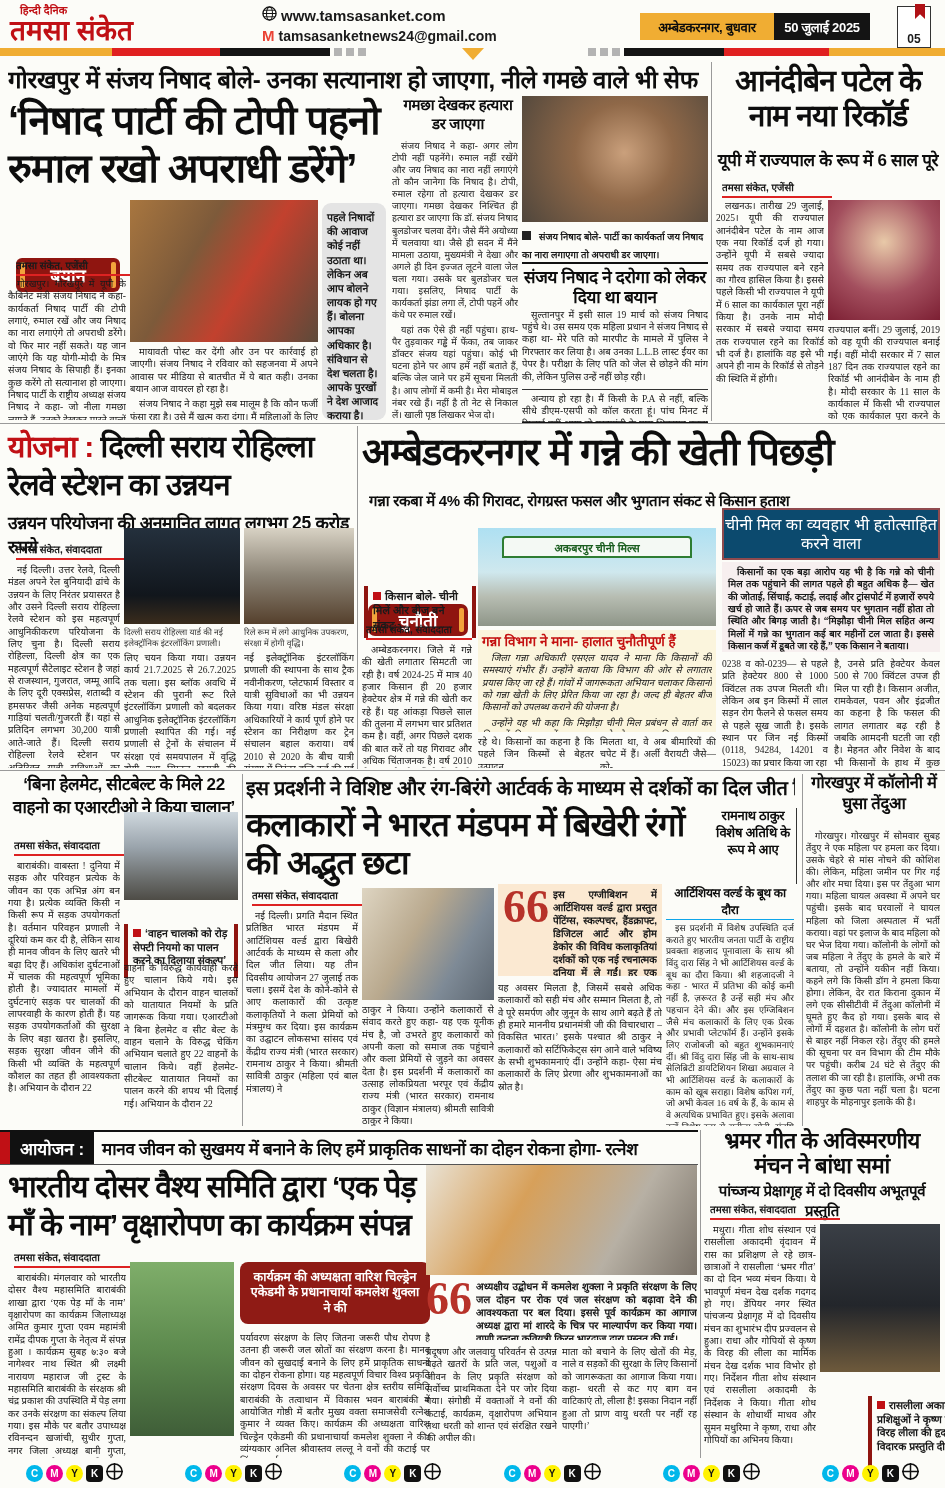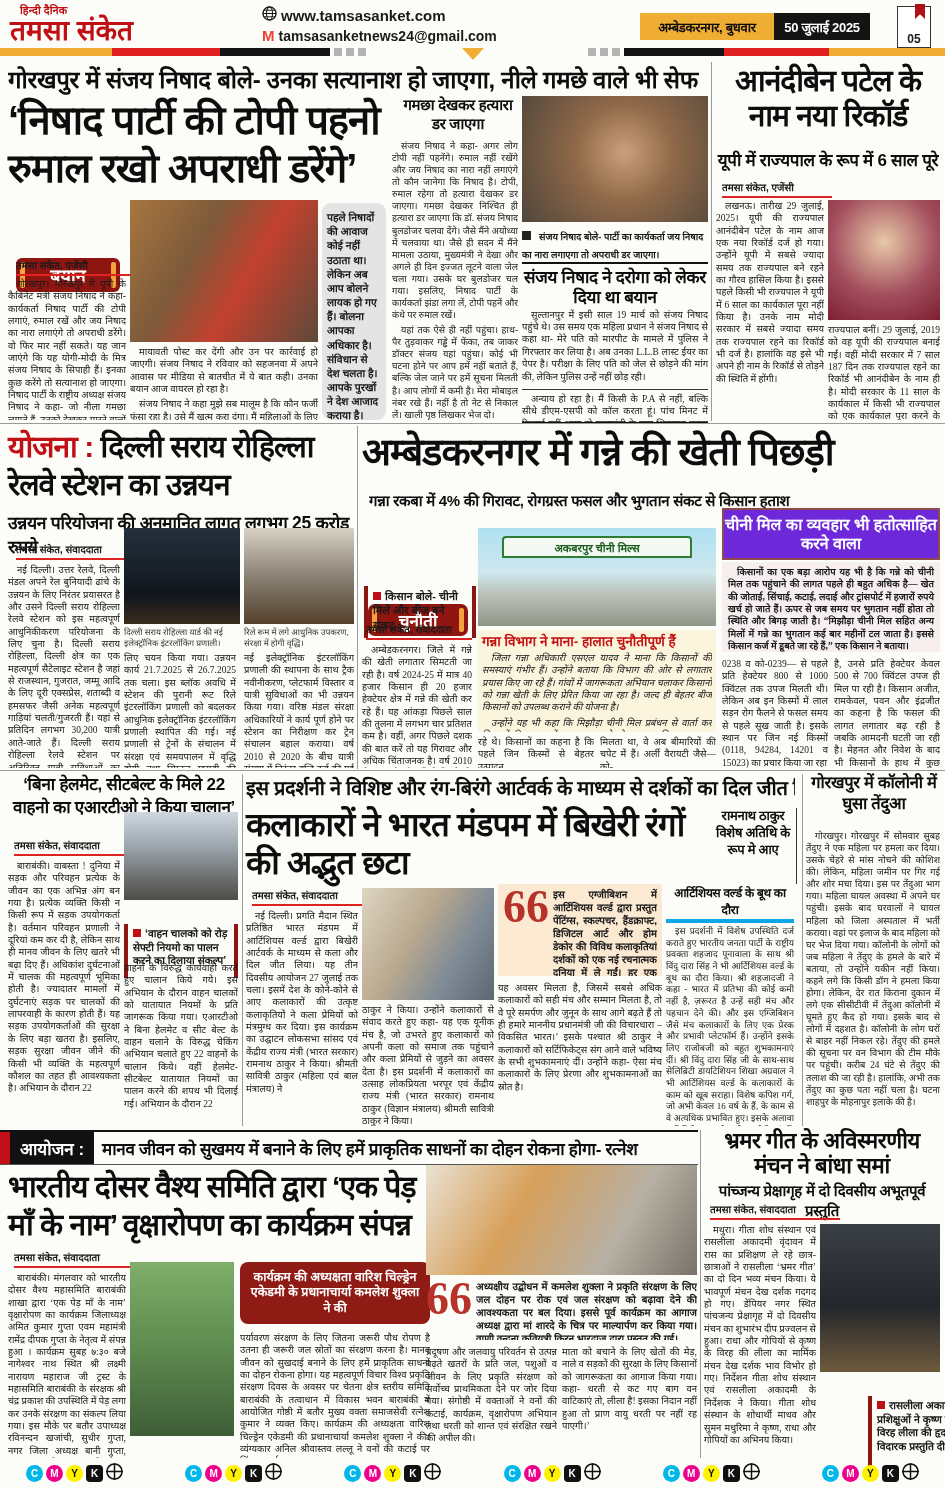--- a/index.html
+++ b/index.html
@@ -37,21 +37,21 @@
   .badge:before{left:4px;} .badge:after{right:4px;}
   .bullet-box{border-left:4px solid #8f1510;border-right:4px solid #8f1510;padding:3px 5px;
          font-family:"Liberation Sans",sans-serif;font-weight:bold;overflow:hidden;margin-top:18px;}
   .sq{display:inline-block;width:8px;height:8px;background:#c01015;margin-right:4px;}
   .sq-k{display:inline-block;width:9px;height:9px;background:#222;margin-right:4px;}
   .graybox{background:#e4e4e4;border-radius:9px;padding:7px 5px;font-family:"Liberation Sans",sans-serif;
          font-weight:bold;font-size:10.5px;line-height:1.35;overflow:hidden;}
   .cream{background:#fbf5dd;}
   .vibhag-title{color:#c41111;font-family:"Liberation Sans",sans-serif;font-weight:bold;}
   .ital{font-style:italic;}
-  .millbox-title{background:#6d28d9;color:#fff;font-family:"Liberation Sans",sans-serif;font-weight:bold;
+  .millbox-title{background:#0c4a6e;color:#fff;font-family:"Liberation Sans",sans-serif;font-weight:normal;
          display:flex;align-items:center;justify-content:center;text-align:center;border:2px solid #8f4a4e;}
   .millbox-body{background:#f7efef;padding:4px 6px;}
   .q66{float:left;font-family:"Liberation Serif",serif;font-weight:bold;font-size:46px;line-height:.75;
        color:#b73229;margin:2px 4px 0 0;}
   .quote-txt{font-family:"Liberation Sans",sans-serif;font-weight:bold;font-size:10px;line-height:1.3;
        text-align:justify;overflow:hidden;}
   .peach{background:#fbe9d2;padding:4px 5px;}
   .redbox{background:#8f1b15;color:#fff;border-radius:8px;display:flex;align-items:center;
        justify-content:center;text-align:center;font-family:"Liberation Sans",sans-serif;font-weight:bold;
        padding:4px 8px;}
@@ -266,21 +266,21 @@
     <p style="text-indent:0;">ठाकुर ने किया। उन्होंने कलाकारों से संवाद करते हुए कहा- यह एक यूनीक मंच है, जो उभरते हुए कलाकारों को अपनी कला को समाज तक पहुंचाने और कला प्रेमियों से जुड़ने का अवसर देता है। इस प्रदर्शनी में कलाकारों का उत्साह लोकप्रियता भरपूर एवं केंद्रीय राज्य मंत्री (भारत सरकार) रामनाथ ठाकुर (विज्ञान मंत्रालय) श्रीमती सावित्री ठाकुर ने किया।</p>
   </div>
   <div class="abs peach" style="left:498px;top:884px;width:164px;height:92px;overflow:hidden;box-sizing:border-box;">
     <span class="q66">66</span>
     <div class="quote-txt">इस एग्जीबिशन में आर्टिशियस वर्ल्ड द्वारा प्रस्तुत पेंटिंग्स, स्कल्पचर, हैंडक्राफ्ट, डिजिटल आर्ट और होम डेकोर की विविध कलाकृतियां दर्शकों को एक नई रचनात्मक दुनिया में ले गईं। हर एक रचना में कलाकार की कल्पना, तकनीक, और भावनाओं का समन्वय देखने को मिला।</div>
   </div>
   <div class="abs body-txt" style="left:498px;top:982px;width:164px;height:144px;">
     <p style="text-indent:0;">यह अवसर मिलता है, जिसमें सबसे अधिक कलाकारों को सही मंच और सम्मान मिलता है, तो वे पूरे समर्पण और जुनून के साथ आगे बढ़ते हैं तो ही हमारे माननीय प्रधानमंत्री जी की विचारधारा – विकसित भारत।’ इसके पश्चात श्री ठाकुर ने कलाकारों को सर्टिफिकेट्स संग आने वाले भविष्य के सभी शुभकामनाएं दीं। उन्होंने कहा- ऐसा मंच कलाकारों के लिए प्रेरणा और शुभकामनाओं का स्रोत है।</p>
   </div>
   <div class="abs" style="left:666px;top:884px;width:128px;height:242px;overflow:hidden;">
-    <div class="hl center" style="font-size:12px;border-bottom:4px solid #0ea5e9;padding-bottom:1px;">आर्टिशियस वर्ल्ड के बूथ का दौरा</div>
+    <div class="hl center" style="font-size:12px;border-bottom:1px solid #0ea5e9;padding-bottom:1px;">आर्टिशियस वर्ल्ड के बूथ का दौरा</div>
     <div class="body-txt" style="font-size:9px;margin-top:3px;">
       <p>इस प्रदर्शनी में विशेष उपस्थिति दर्ज कराते हुए भारतीय जनता पार्टी के राष्ट्रीय प्रवक्ता शहजाद पूनावाला के साथ श्री विंदु दारा सिंह ने भी आर्टिशियस वर्ल्ड के बूथ का दौरा किया। श्री शहजादजी ने कहा - भारत में प्रतिभा की कोई कमी नहीं है, ज़रूरत है उन्हें सही मंच और पहचान देने की। और इस एग्जिबिशन जैसे मंच कलाकारों के लिए एक प्रेरक और प्रभावी प्लेटफॉर्म हैं। उन्होंने इसके लिए राजोबजी को बहुत शुभकामनाएं दीं। श्री विंदु दारा सिंह जी के साथ-साथ सेलिब्रिटी डायटिशियन शिखा अग्रवाल ने भी आर्टिशियस वर्ल्ड के कलाकारों के काम को खूब सराहा। विशेष कपिश गर्ग, जो अभी केवल 16 वर्ष के हैं, के काम से वे अत्यधिक प्रभावित हुए। इसके अलावा उन्हें विशेष रूप से सुनीला सोनी, संतुष्टि आहूजा, स्वाति मित्तल, शाईमोल और खुशबू द्वारा बनाई गई कलाकृतियाँ भी बेहद पसंद आईं।</p>
     </div>
   </div>
 
   <div class="abs divider-v" style="left:802px;top:774px;height:352px;"></div>
   <div class="abs hl center" style="left:808px;top:772px;width:132px;font-size:16.5px;line-height:1.25;">गोरखपुर में कॉलोनी में घुसा तेंदुआ</div>
   <div class="abs body-txt" style="left:806px;top:830px;width:134px;height:296px;font-size:9.3px;">
     <p>गोरखपुर। गोरखपुर में सोमवार सुबह तेंदुए ने एक महिला पर हमला कर दिया। उसके चेहरे से मांस नोचने की कोशिश की। लेकिन, महिला जमीन पर गिर गई और शोर मचा दिया। इस पर तेंदुआ भाग गया। महिला घायल अवस्था में अपने घर पहुंची। इसके बाद घरवालों ने घायल महिला को जिला अस्पताल में भर्ती कराया। वहां पर इलाज के बाद महिला को घर भेज दिया गया। कॉलोनी के लोगों को जब महिला ने तेंदुए के हमले के बारे में बताया, तो उन्होंने यकीन नहीं किया। कहने लगे कि किसी डॉग ने हमला किया होगा। लेकिन, देर रात किराना दुकान में लगे एक सीसीटीवी में तेंदुआ कॉलोनी में घूमते हुए कैद हो गया। इसके बाद से लोगों में दहशत है। कॉलोनी के लोग घरों से बाहर नहीं निकल रहे। तेंदुए की हमले की सूचना पर वन विभाग की टीम मौके पर पहुंची। करीब 24 घंटे से तेंदुए की तलाश की जा रही है। हालांकि, अभी तक तेंदुए का कुछ पता नहीं चला है। घटना शाहपुर के मोहनापुर इलाके की है।</p>
   </div>

